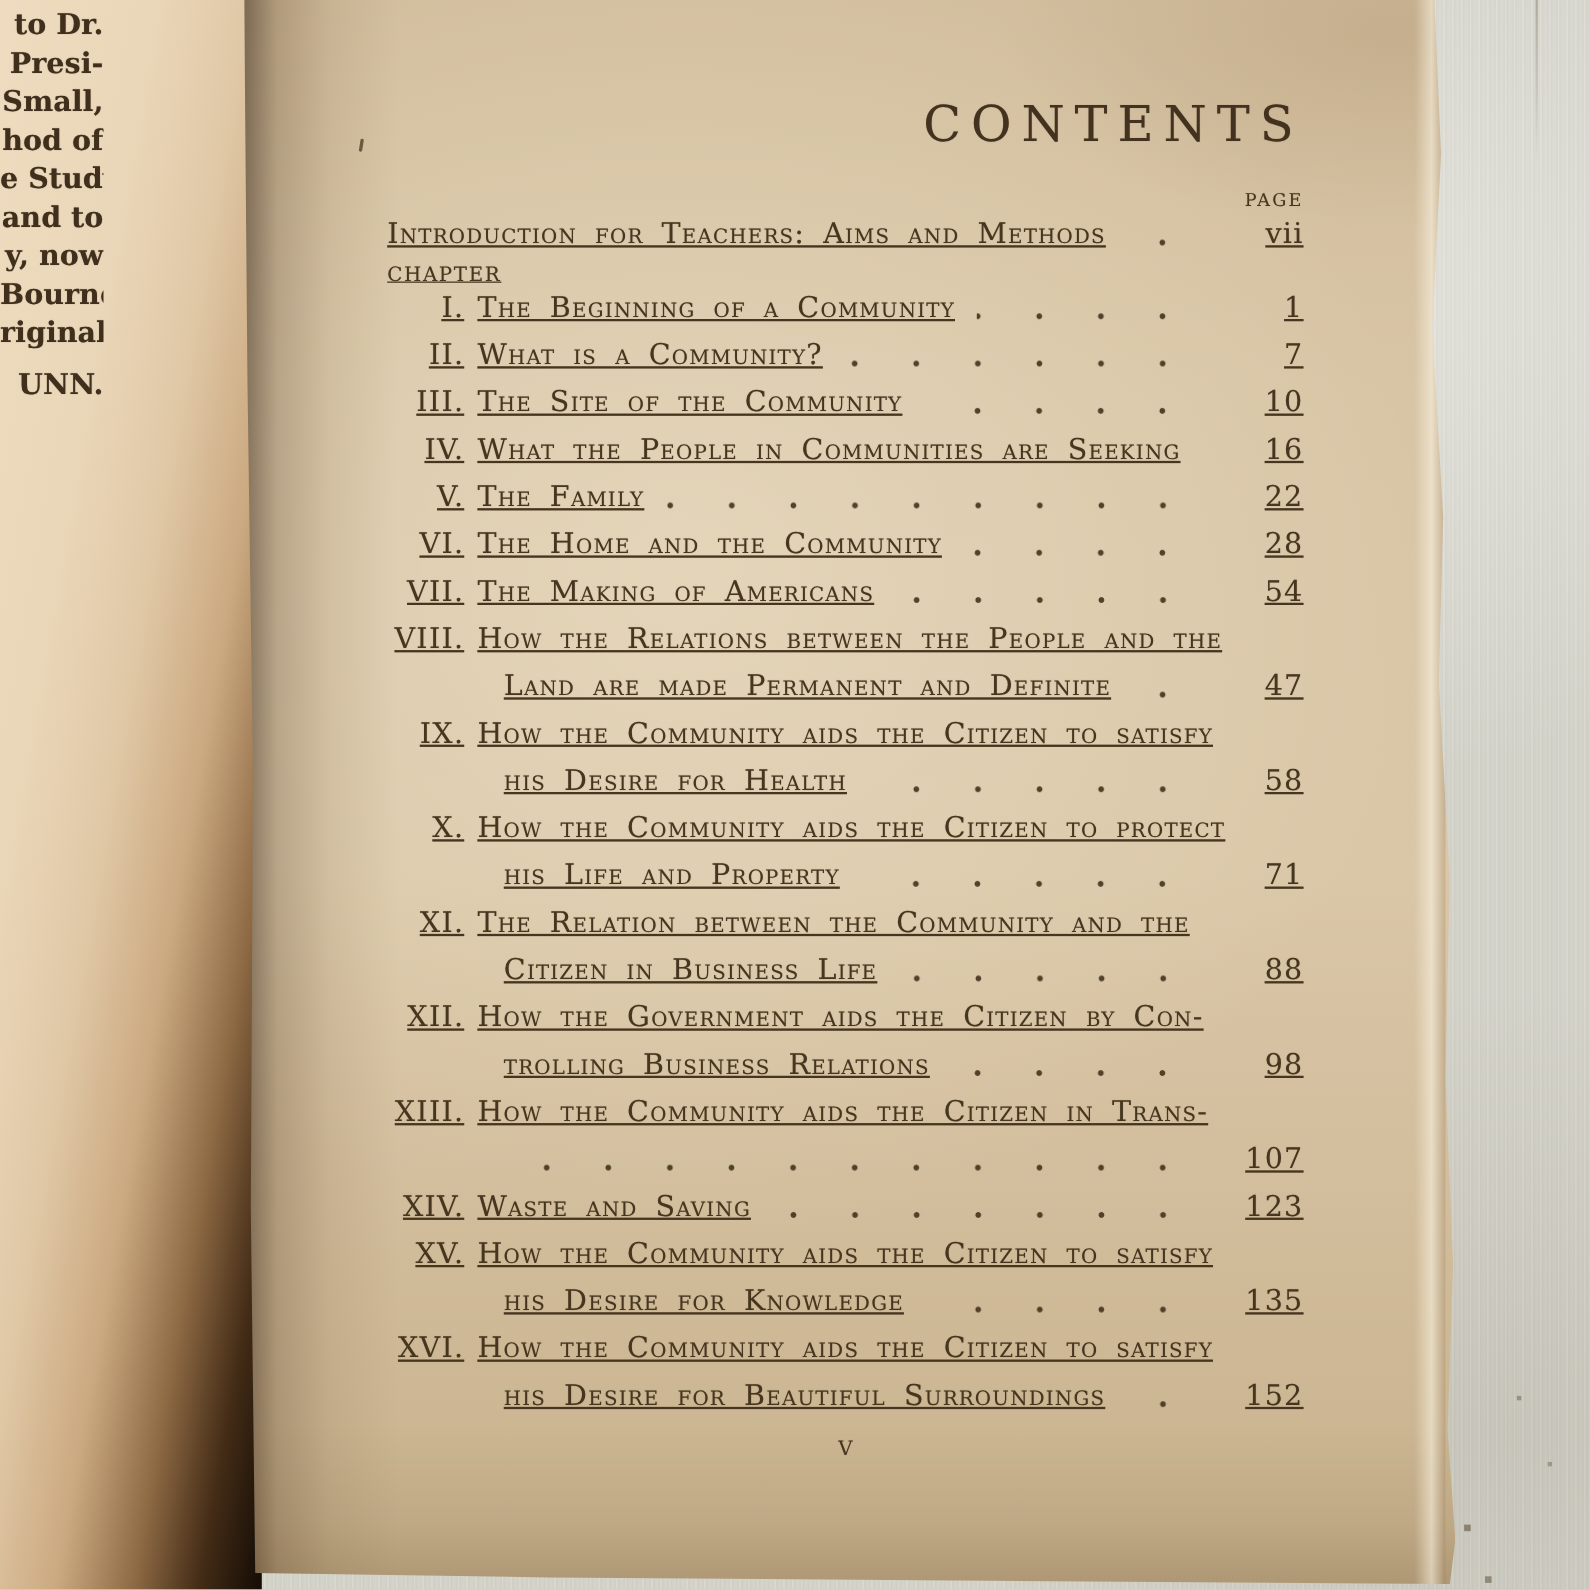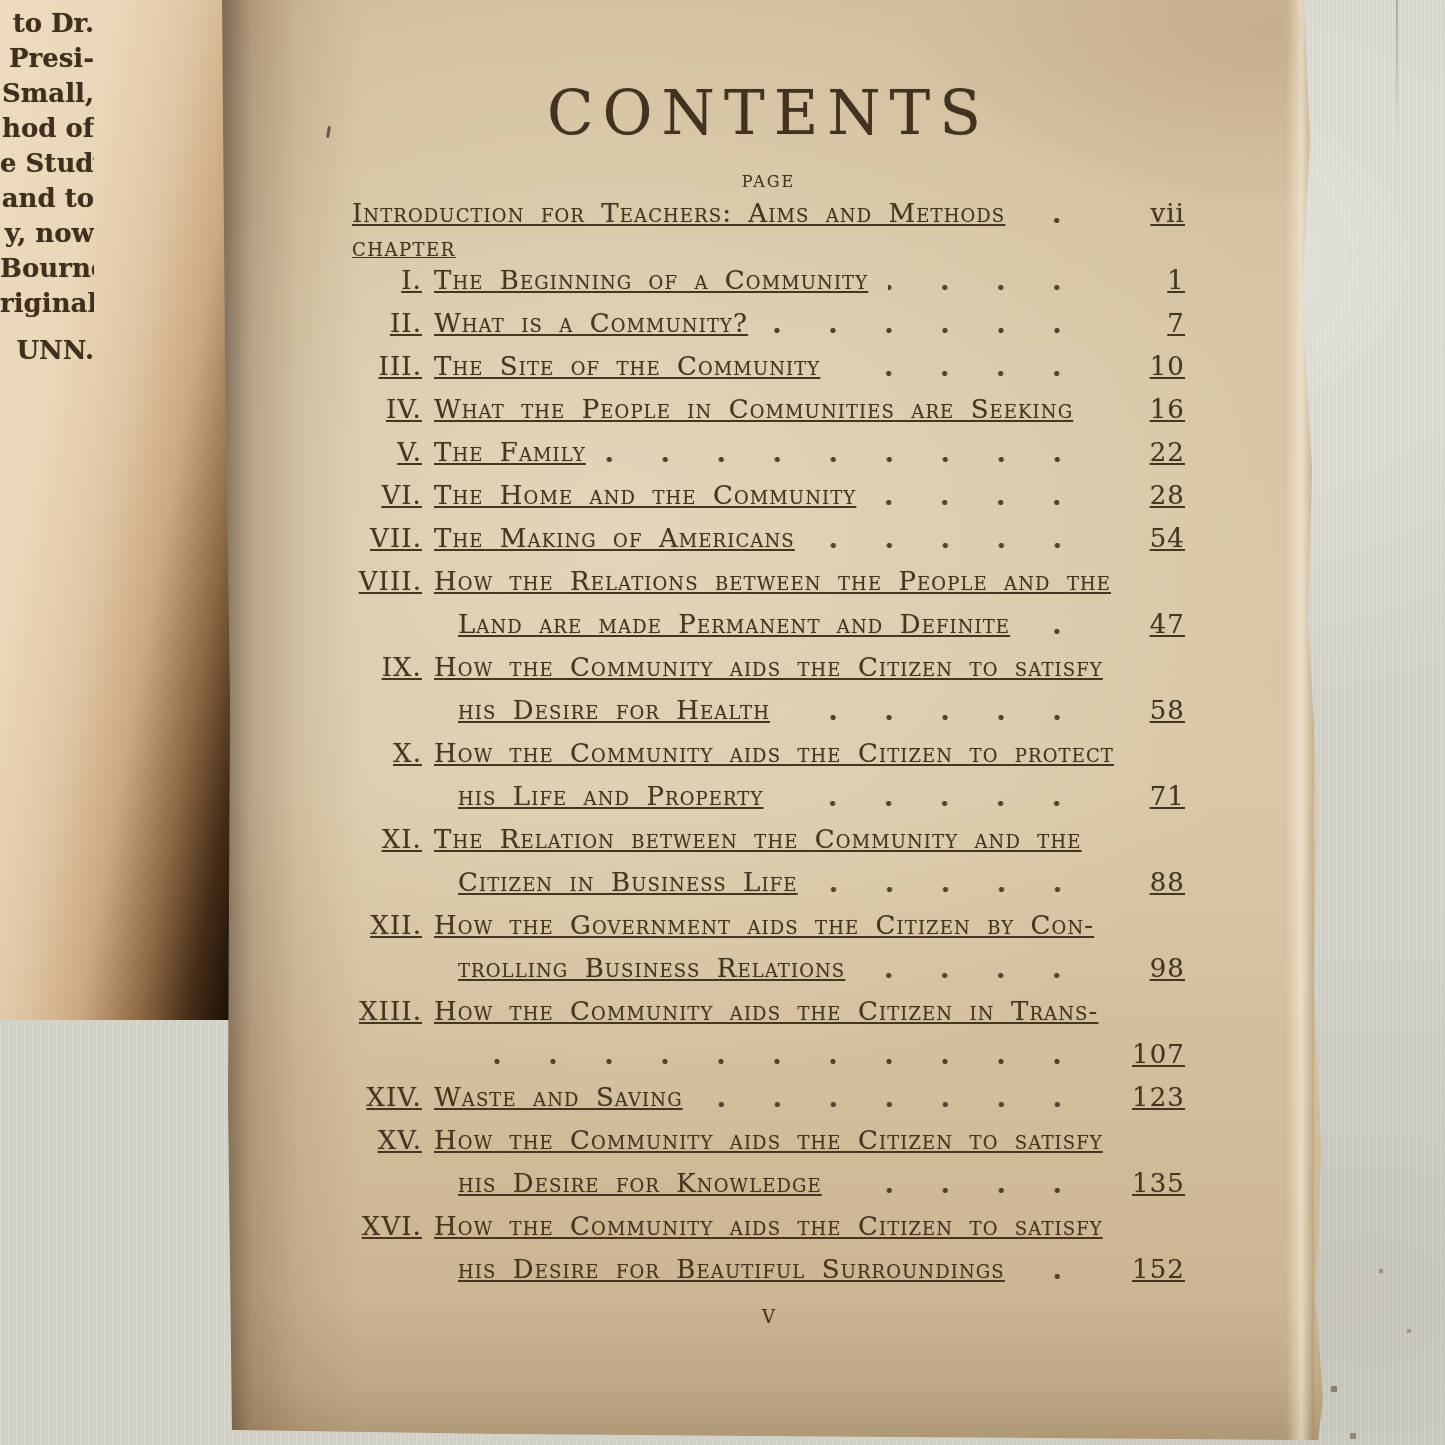--- a/index.html
+++ b/index.html
@@ -16,21 +16,21 @@
     background-image:
       radial-gradient(60% 45% at 82% 18%, rgba(255,255,255,0.35), rgba(0,0,0,0) 70%),
       radial-gradient(50% 40% at 95% 90%, rgba(90,80,60,0.10), rgba(0,0,0,0) 70%),
       repeating-linear-gradient(90deg,
         rgba(255,255,255,0.16) 0px, rgba(255,255,255,0.16) 1px,
         rgba(60,55,40,0.02) 2px, rgba(255,255,255,0.07) 5px, rgba(60,55,40,0.015) 8px);
   }
 
   
   .left-page{
-    position:absolute; left:0; top:0; width:238px; height:1020px;
+    position:absolute; left:0; top:0; width:238px; height:1445px;
     background:linear-gradient(100deg,
       #efdcc0 0%, #ead7b9 28%, #e0c8a6 46%, #cba980 62%,
       #8f6b45 76%, #452d17 88%, #1f1309 97%, #170d06 100%);
   }
   .frag-col{
     position:absolute; left:0; top:6px; width:94px;
     text-align:right; overflow:hidden; white-space:nowrap;
     color:#3f2f1c; font-weight:600; font-size:26px; line-height:35px;
     text-shadow:0 0 1px rgba(63,47,28,0.45);
   }
@@ -60,26 +60,26 @@
     background:linear-gradient(90deg, rgba(250,242,224,0) 0%,
       rgba(252,246,230,0.55) 55%, rgba(150,120,85,0.30) 100%);
   }
 
   
   .content{
     position:absolute; left:352px; top:0; width:833px; color:var(--ink);
     text-shadow:0 0 1px rgba(70,53,31,0.35);
   }
   .book-title{
-    margin-top:88px; text-align:center;
-    font-size:61px; font-weight:normal; letter-spacing:9px; line-height:50px;
+    margin-top:88px; text-align:right;
+    font-size:45px; font-weight:normal; letter-spacing:9px; line-height:50px;
     color:#43321f;
   }
   .page-label{
-    margin-top:34px; text-align:center;
+    margin-top:34px; text-align:right;
     font-size:16px; letter-spacing:2px; line-height:20px;
   }
   .toc{font-size:26px; letter-spacing:1.1px; word-spacing:7px; line-height:43px;text-decoration:underline;}
   .row{display:flex; align-items:flex-end; height:43px;}
   .title{font-variant:small-caps; white-space:nowrap;}
   .num{width:82px; padding-right:12px; text-align:right; flex:0 0 auto;}
   .cont .title{margin-left:24px;}
   .pagenum{min-width:62px; text-align:right; flex:0 0 auto;}
   .leader{
     flex:1 1 auto; align-self:stretch; margin:0 14px 0 20px;

